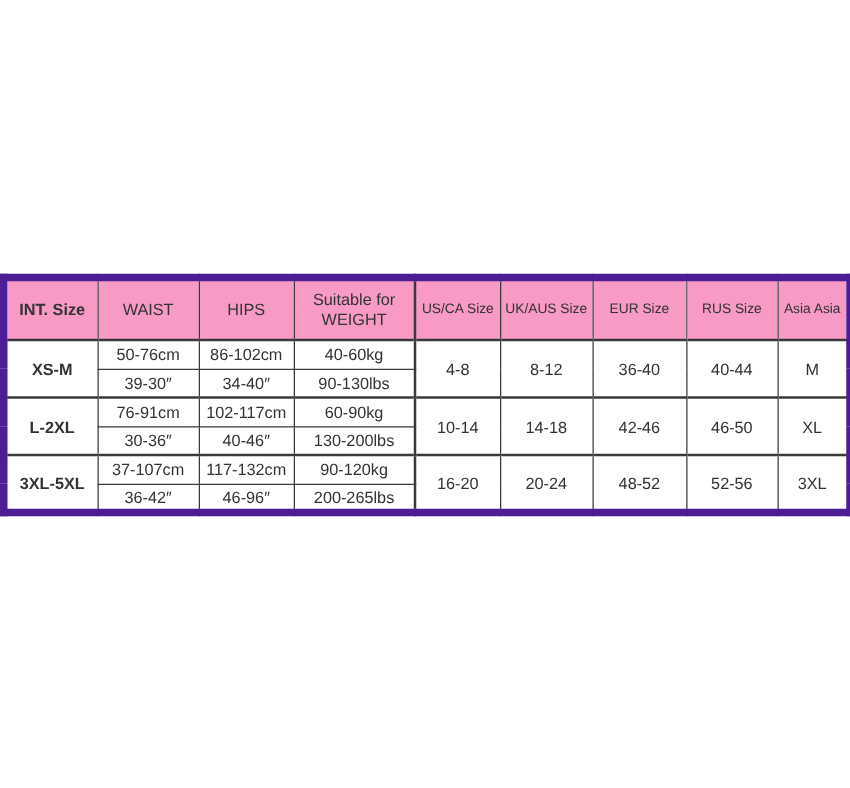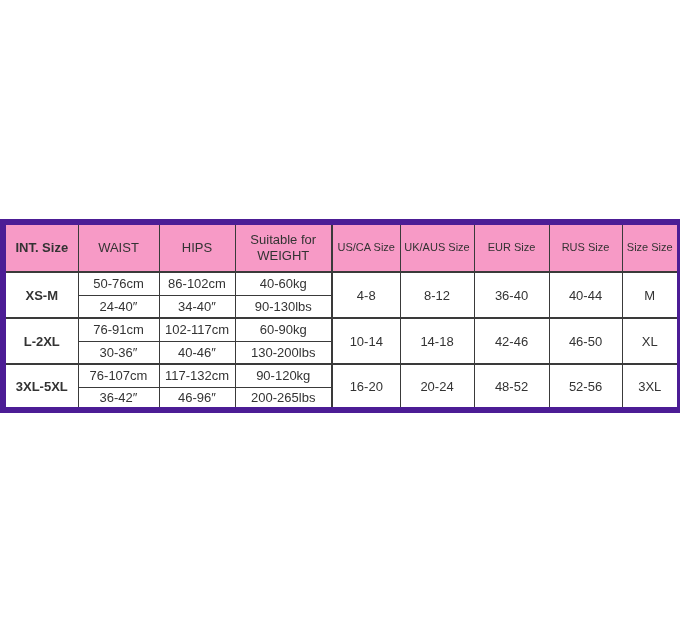--- a/index.html
+++ b/index.html
@@ -87,38 +87,38 @@
     <thead>
       <tr>
         <th class="bold-head">INT. Size</th>
         <th>WAIST</th>
         <th>HIPS</th>
         <th>Suitable for WEIGHT</th>
         <th class="nowrap thick-left">US/CA Size</th>
         <th class="nowrap">UK/AUS Size</th>
         <th class="nowrap">EUR Size</th>
         <th class="nowrap">RUS Size</th>
-        <th class="nowrap">Size Size</th>
+        <th class="nowrap">Asia Asia</th>
       </tr>
     </thead>
     <tbody>
 
       <tr class="group-start">
         <th class="group-label" rowspan="2">XS-M</th>
         <td>50-76cm</td>
         <td>86-102cm</td>
         <td>40-60kg</td>
         <td class="thick-left" rowspan="2">4-8</td>
         <td rowspan="2">8-12</td>
         <td rowspan="2">36-40</td>
         <td rowspan="2">40-44</td>
         <td rowspan="2">M</td>
       </tr>
       <tr>
-        <td>24-40″</td>
+        <td>39-30″</td>
         <td>34-40″</td>
         <td>90-130lbs</td>
       </tr>
 
       <tr class="group-start">
         <th class="group-label" rowspan="2">L-2XL</th>
         <td>76-91cm</td>
         <td>102-117cm</td>
         <td>60-90kg</td>
         <td class="thick-left" rowspan="2">10-14</td>
@@ -128,21 +128,21 @@
         <td rowspan="2">XL</td>
       </tr>
       <tr>
         <td>30-36″</td>
         <td>40-46″</td>
         <td>130-200lbs</td>
       </tr>
 
       <tr class="group-start">
         <th class="group-label" rowspan="2">3XL-5XL</th>
-        <td>76-107cm</td>
+        <td>37-107cm</td>
         <td>117-132cm</td>
         <td>90-120kg</td>
         <td class="thick-left" rowspan="2">16-20</td>
         <td rowspan="2">20-24</td>
         <td rowspan="2">48-52</td>
         <td rowspan="2">52-56</td>
         <td rowspan="2">3XL</td>
       </tr>
       <tr>
         <td>36-42″</td>

